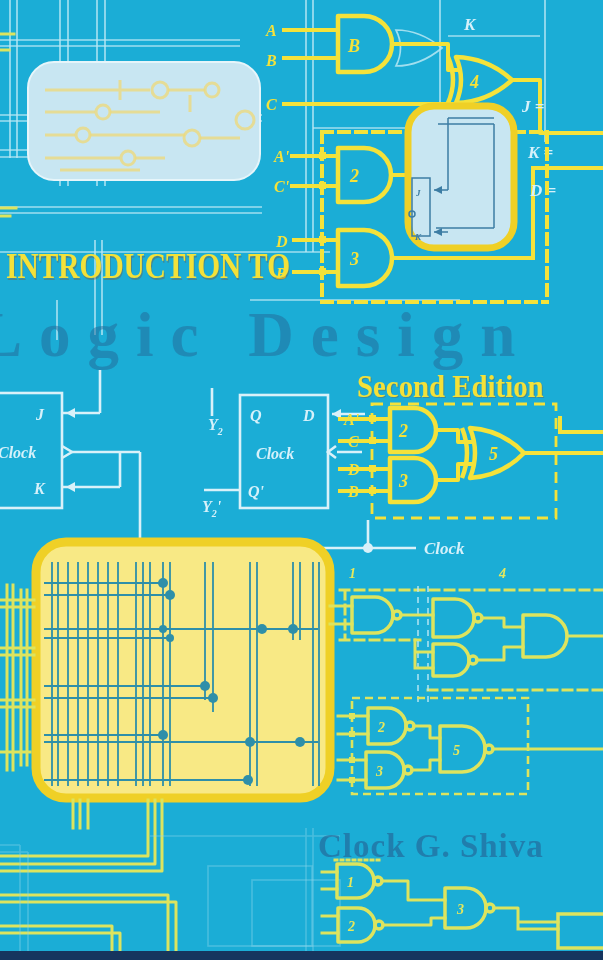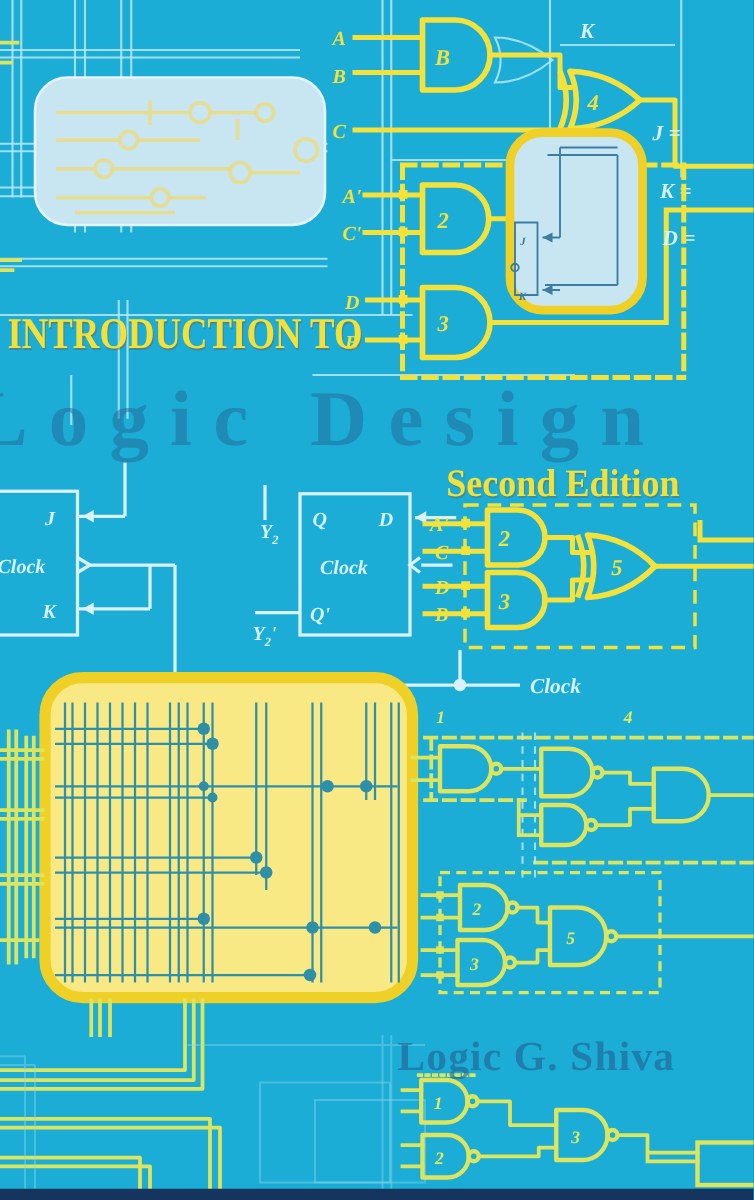--- a/index.html
+++ b/index.html
@@ -250,14 +250,14 @@
     <text class="t-yg" x="348" y="931">2</text>
     <text class="t-yg" x="457" y="914">3</text>
   </g>
 
   <rect x="0" y="951" width="603" height="9" fill="#16355e"></rect>
 </svg>
 
   <div id="series" class="htext">INTRODUCTION TO</div>
   <div id="maintitle" class="htext">Logic Design</div>
   <div id="edition" class="htext">Second Edition</div>
-  <div id="author" class="htext">Logic G. Shiva</div>
+  <div id="author" class="htext">Clock G. Shiva</div>
 </div>
 
 </body></html>

